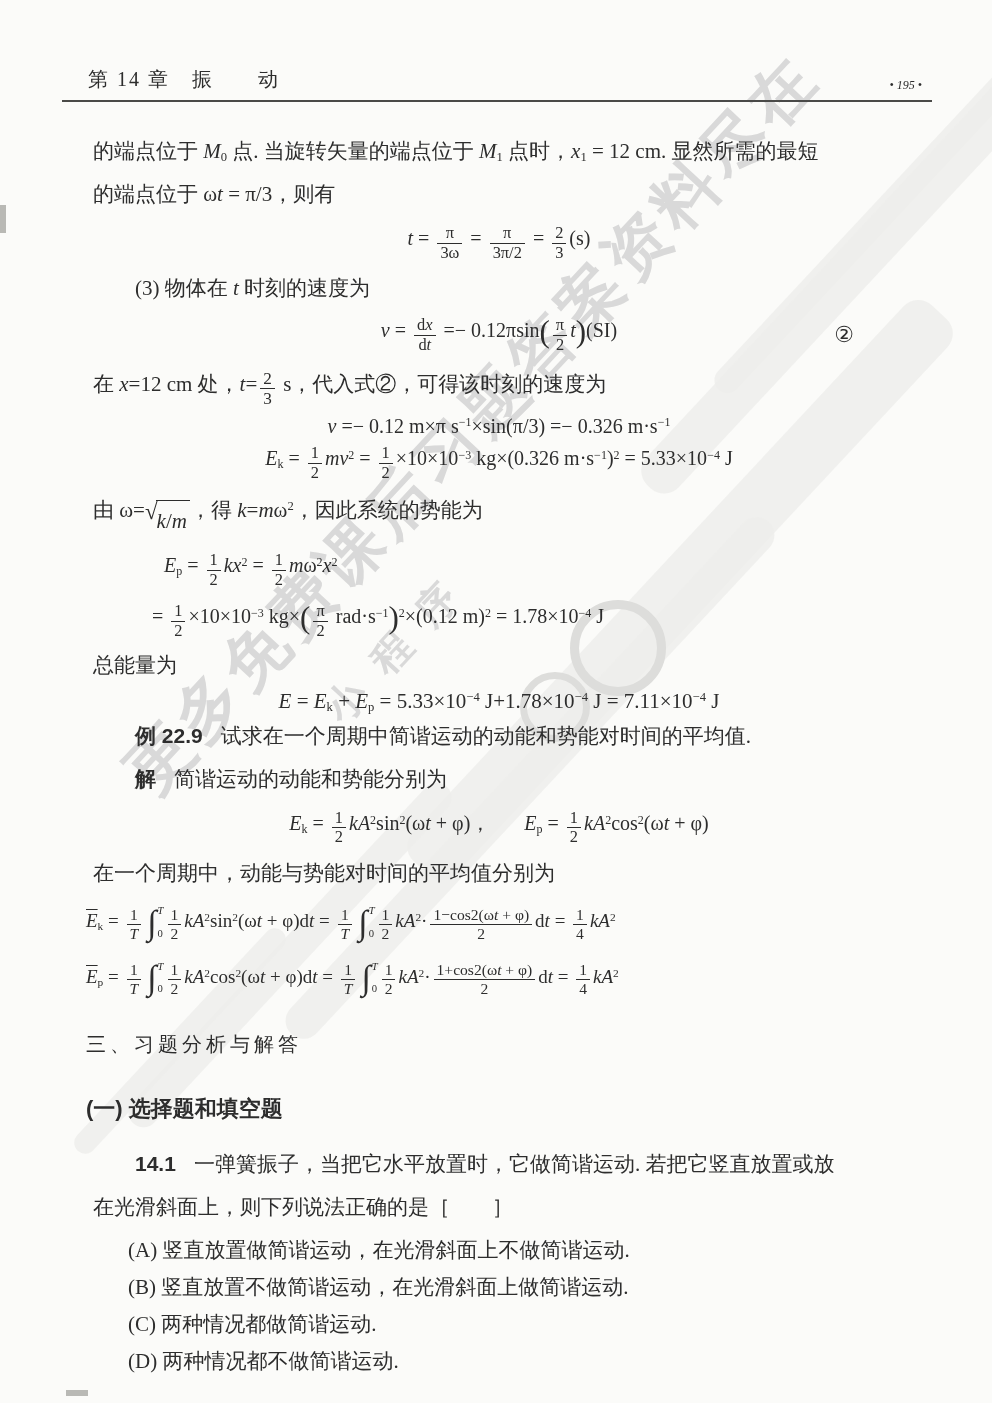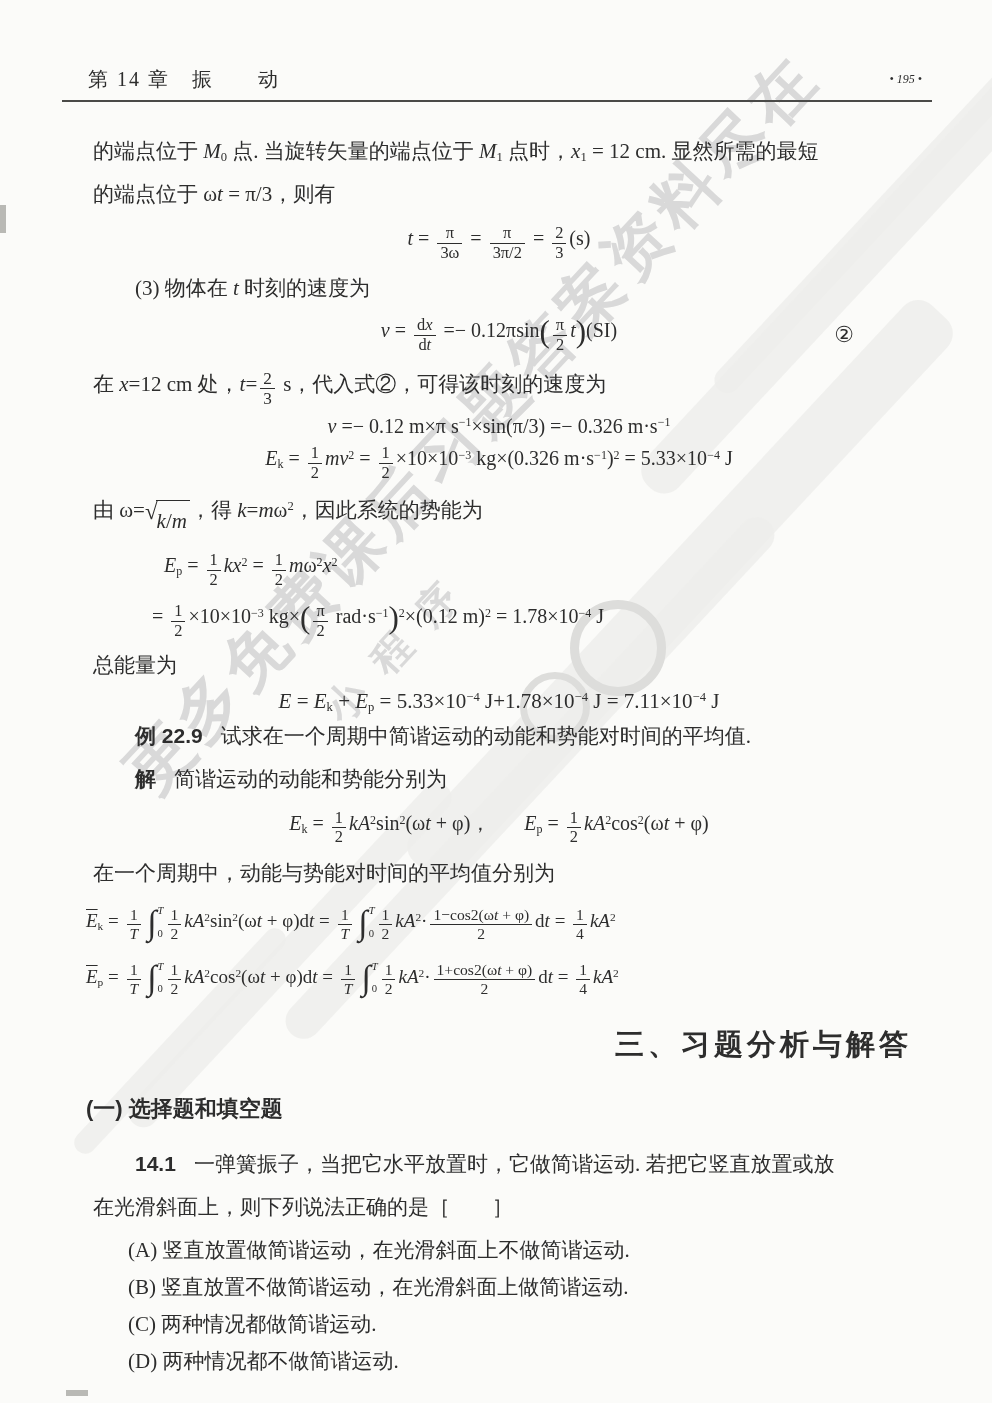--- a/index.html
+++ b/index.html
@@ -22,35 +22,35 @@
     text-align:center;pointer-events:none;
   }
   .wm-line1{font-size:64px;font-weight:bold;letter-spacing:6px;white-space:nowrap;
             font-family:"Liberation Sans","DejaVu Sans",sans-serif;}
   .wm-line2{font-size:40px;font-weight:bold;letter-spacing:26px;margin-top:26px;margin-right:420px;
             font-family:"Liberation Sans","DejaVu Sans",sans-serif;}
   .wm-logo{position:absolute;border:9px solid #dddddb;border-radius:50%;}
   .wm-logo.big{left:570px;top:600px;width:78px;height:78px;}
   .wm-logo.small{left:520px;top:672px;width:56px;height:56px;border-width:7px;}
   
-  .hdr{position:absolute;left:88px;right:70px;top:66px;display:flex;justify-content:space-between;align-items:center;font-family:Liberation Serif, serif;}
+  .hdr{position:absolute;left:88px;right:70px;top:66px;display:flex;justify-content:space-between;align-items:flex-end;font-family:Liberation Serif, serif;}
   .hdr-left{font-size:20px;letter-spacing:2px;}
   .hdr-right{font-size:12px;font-style:italic;margin-left:29px;}
   .hdr-rule{position:absolute;left:62px;right:60px;top:100px;border-top:2px solid #4a4a48;}
   
   .main{position:absolute;left:86px;right:80px;top:126px;z-index:2;}
   .body-line{font-size:21px;line-height:36px;margin:7px;}
   .indent{text-indent:42px;}
   .eq{font-size:20px;line-height:1;text-align:center;white-space:nowrap;margin:10px 0;}
   .eq-left{text-align:left;}
   .eq-row{position:relative;}
   .eq-no{position:absolute;right:58px;top:50%;transform:translateY(-50%);font-size:22px;}
   .lbl-bold{font-weight:bold;font-family:"Liberation Sans","DejaVu Sans",sans-serif;}
   .lbl-gap{display:inline-block;width:18px;}
-  .sec-heading{font-size:29px;font-weight:bold;text-align:right;letter-spacing:4px;
+  .sec-heading{font-size:20px;font-weight:normal;text-align:left;letter-spacing:4px;
                font-family:"Liberation Sans","DejaVu Sans",sans-serif;margin:26px 0 0 0;line-height:40px;}
   .sub-heading{font-size:22px;font-weight:bold;font-family:"Liberation Sans","DejaVu Sans",sans-serif;
                margin:30px 0 0 0;line-height:30px;}
   .q-first{margin-top:22px;}
   .opt{margin:2px 0;line-height:35px;text-indent:42px;}
   
   .m-s{}
   .m-i{font-style:italic;}
   sup.m-sup{font-size:60%;line-height:0;vertical-align:0.55em;}
   sub.m-sub{font-size:60%;line-height:0;vertical-align:-0.25em;}

